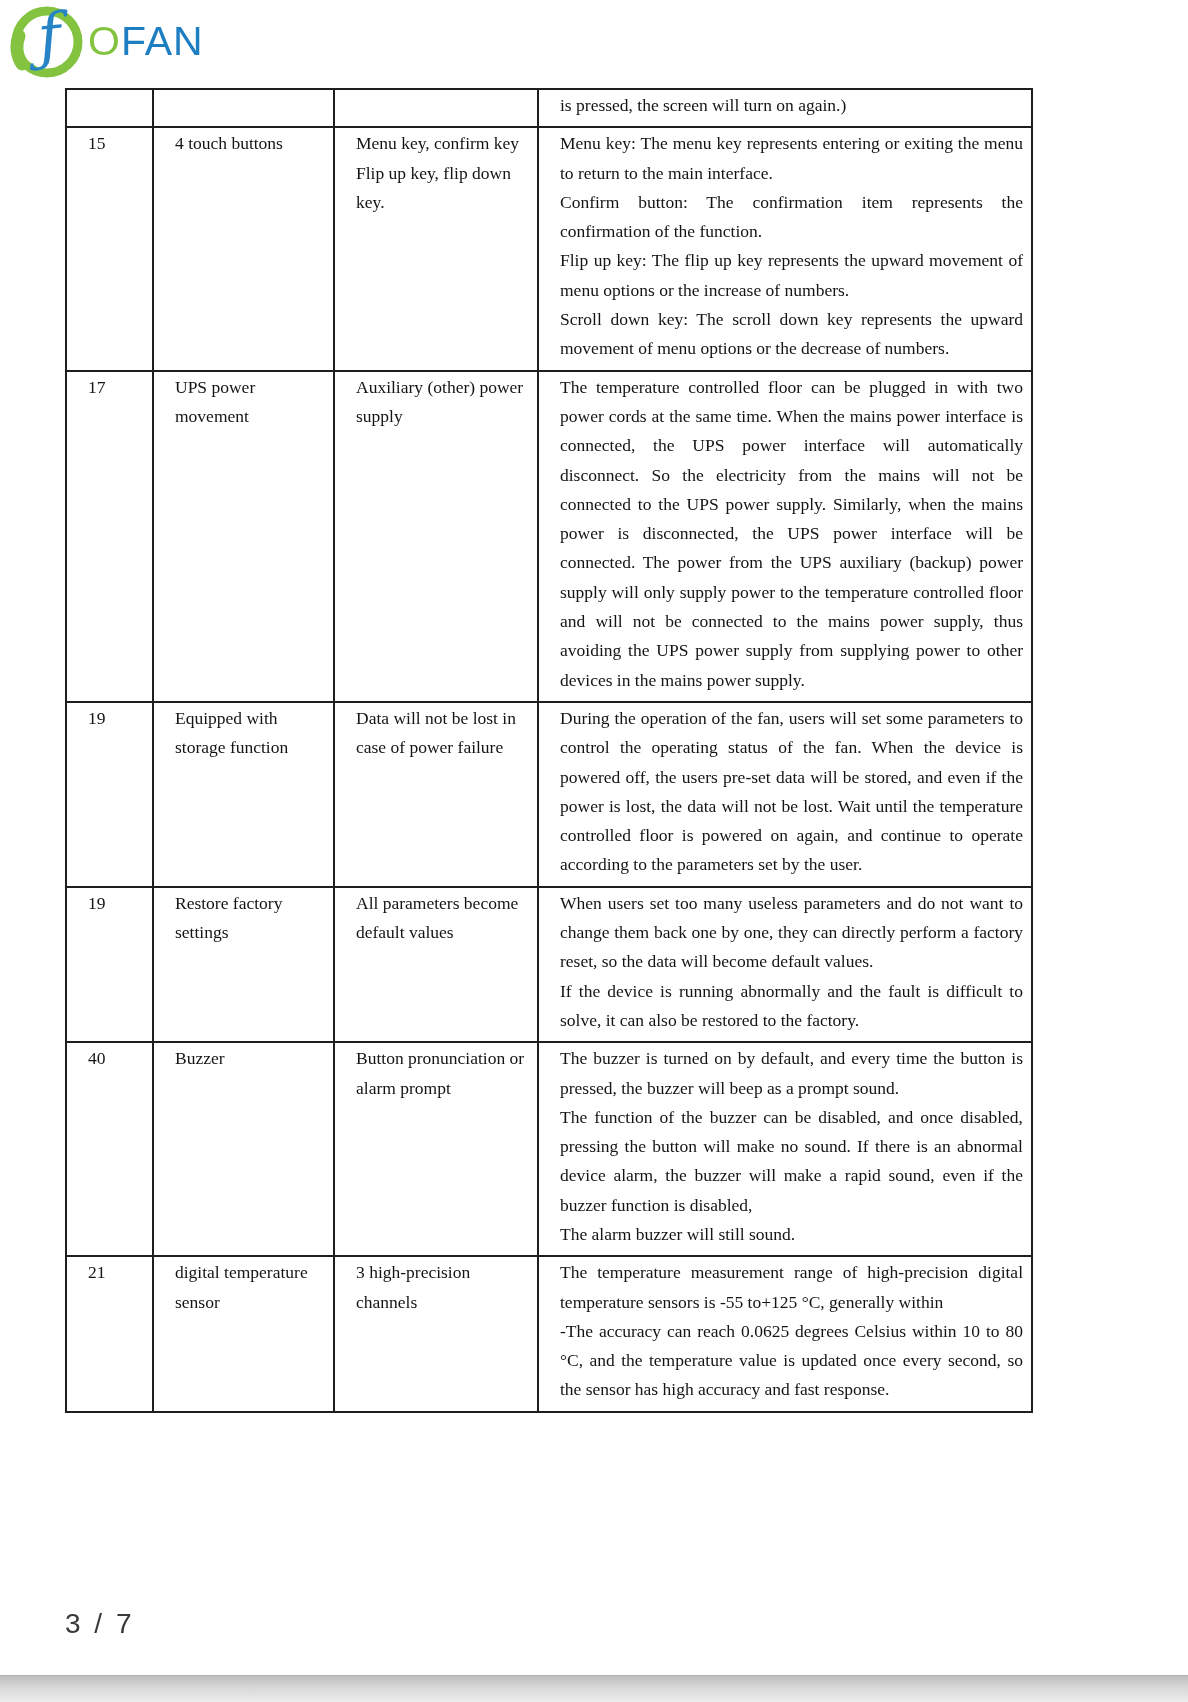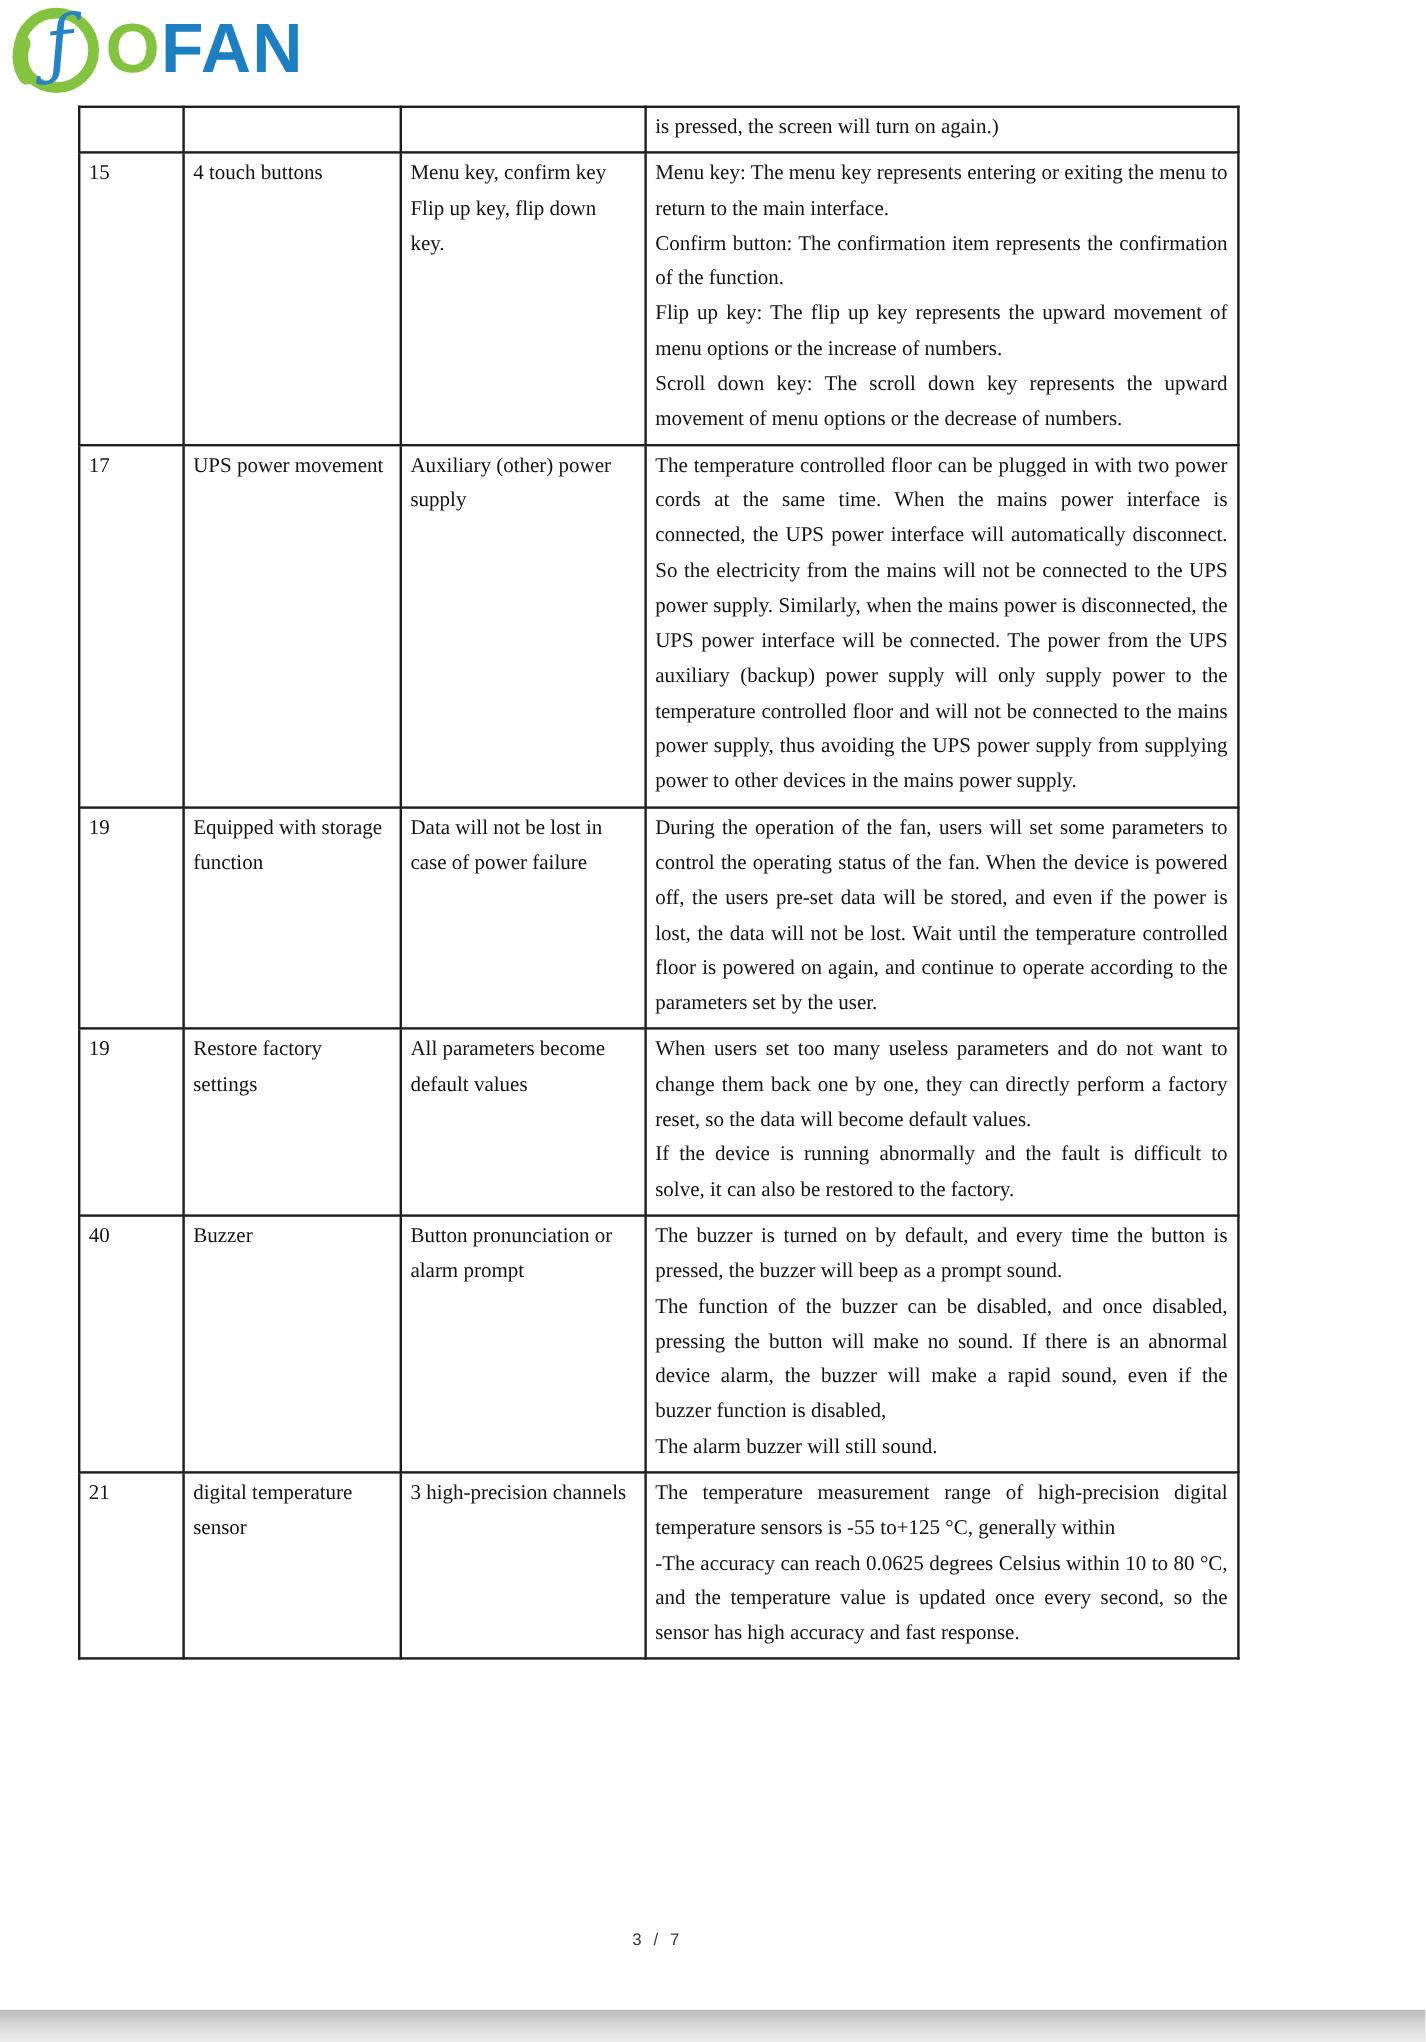--- a/index.html
+++ b/index.html
@@ -7,45 +7,45 @@
   body {
     width: 1188px; height: 1702px;
     position: relative; overflow: hidden;
     font-family: "Liberation Serif", "DejaVu Serif", serif;
     color: #141414;
   }
 
   
   .logo { position: absolute; top: 2px; left: 8px; display: flex; align-items: center; gap: 2px; }
   .logo-badge { width: 78px; height: 78px; }
-  .brand { font-family: "Liberation Sans", sans-serif; font-size: 58px; line-height: 78px; font-weight: 700; letter-spacing: 1px; }
+  .brand { font-family: "Liberation Sans", sans-serif; font-size: 41px; line-height: 78px; font-weight: 400; letter-spacing: 1px; }
   .brand .o   { color: #84c340; }
   .brand .fan { color: #1e7ec2; }
 
   
   table.spec {
     position: absolute; left: 65px; top: 88px;
     width: 966px; border-collapse: collapse; table-layout: fixed;
   }
   table.spec td {
     border: 2px solid #1e1e1e;
     vertical-align: top;
-    padding: 1px 8px 6px 7px;
+    padding: 1px 8px 6px 21px;
     font-size: 17.5px;
     line-height: 29.3px;
   }
   table.spec td p { margin: 0; }
   table.spec td.desc p { text-align: justify; }
 
   
   .page-num {
     position: absolute; top: 1608px; left: 65px; width: 966px;
-    text-align: center;
+    text-align: left;
     font-family: "Liberation Sans", sans-serif;
-    font-size: 14px; letter-spacing: 3px; color: #3a3a3a;
+    font-size: 28px; letter-spacing: 3px; color: #3a3a3a;
   }
   .scrollbar-track {
     position: absolute; left: 0; bottom: 0; width: 1188px; height: 27px;
     border-top: 1px solid #b0b0b0;
     background: linear-gradient(180deg, #bdbdbd 0%, #d6d6d6 40%, #ededed 100%);
   }
 </style>
 </head>
 <body>
 

